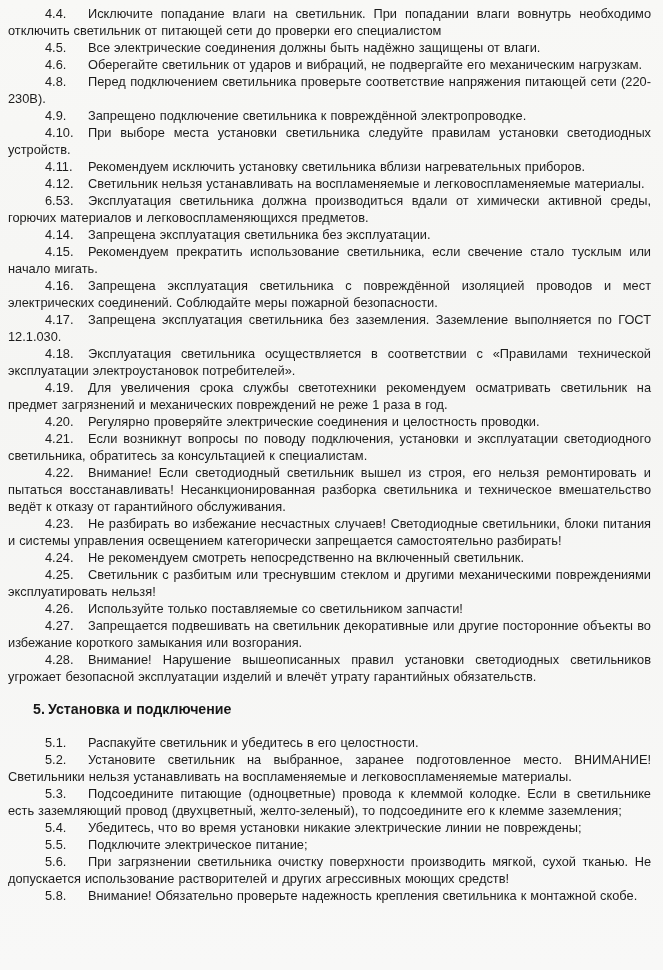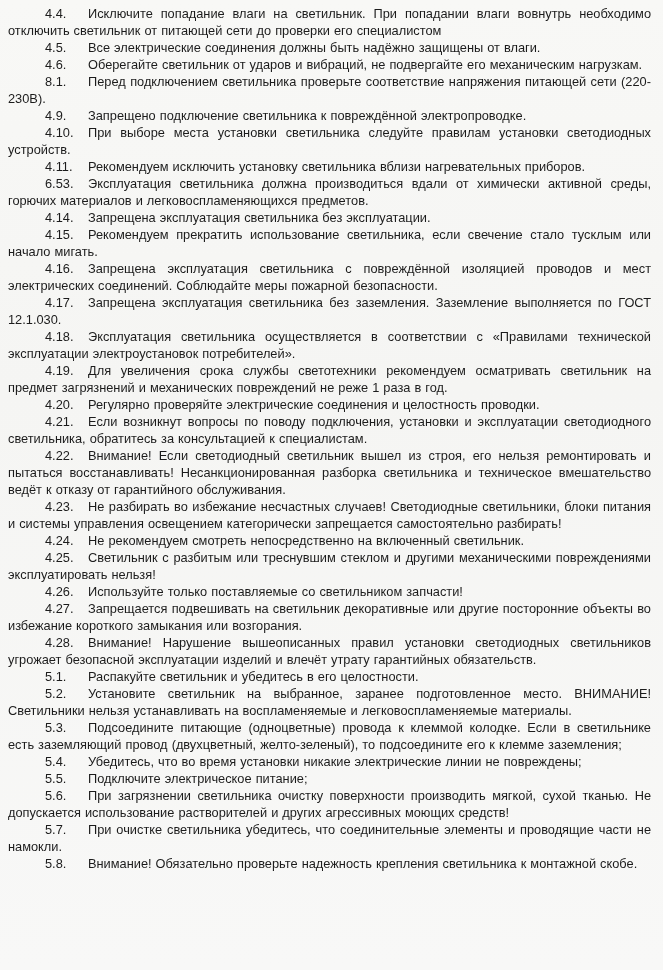--- a/index.html
+++ b/index.html
@@ -49,28 +49,29 @@
 
   <div class="items">
 
       <p class="item"><span class="num">4.4.</span><span>Исключите попадание влаги на светильник. При попадании влаги вовнутрь необходимо отключить светильник от питающей сети до проверки его специалистом</span></p>
 
       <p class="item"><span class="num">4.5.</span><span>Все электрические соединения должны быть надёжно защищены от влаги.</span></p>
 
       <p class="item"><span class="num">4.6.</span><span>Оберегайте светильник от ударов и вибраций, не подвергайте его механическим нагрузкам.</span></p>
 
 
-      <p class="item"><span class="num">8.1.</span><span>Перед подключением светильника проверьте соответствие напряжения питающей сети (220-230В).</span></p>
+      <p class="item"><span class="num">4.8.</span><span>Перед подключением светильника проверьте соответствие напряжения питающей сети (220-230В).</span></p>
 
       <p class="item"><span class="num">4.9.</span><span>Запрещено подключение светильника к повреждённой электропроводке.</span></p>
 
       <p class="item"><span class="num">4.10.</span><span>При выборе места установки светильника следуйте правилам установки светодиодных устройств.</span></p>
 
       <p class="item"><span class="num">4.11.</span><span>Рекомендуем исключить установку светильника вблизи нагревательных приборов.</span></p>
 
+      <p class="item"><span class="num">4.12.</span><span>Светильник нельзя устанавливать на воспламеняемые и легковоспламеняемые материалы.</span></p>
 
       <p class="item"><span class="num">6.53.</span><span>Эксплуатация светильника должна производиться вдали от химически активной среды, горючих материалов и легковоспламеняющихся предметов.</span></p>
 
       <p class="item"><span class="num">4.14.</span><span>Запрещена эксплуатация светильника без эксплуатации.</span></p>
 
       <p class="item"><span class="num">4.15.</span><span>Рекомендуем прекратить использование светильника, если свечение стало тусклым или начало мигать.</span></p>
 
       <p class="item"><span class="num">4.16.</span><span>Запрещена эксплуатация светильника с повреждённой изоляцией проводов и мест электрических соединений. Соблюдайте меры пожарной безопасности.</span></p>
 
       <p class="item"><span class="num">4.17.</span><span>Запрещена эксплуатация светильника без заземления. Заземление выполняется по ГОСТ 12.1.030.</span></p>
@@ -91,33 +92,33 @@
 
       <p class="item"><span class="num">4.25.</span><span>Светильник с разбитым или треснувшим стеклом и другими механическими повреждениями эксплуатировать нельзя!</span></p>
 
       <p class="item"><span class="num">4.26.</span><span>Используйте только поставляемые со светильником запчасти!</span></p>
 
       <p class="item"><span class="num">4.27.</span><span>Запрещается подвешивать на светильник декоративные или другие посторонние объекты во избежание короткого замыкания или возгорания.</span></p>
 
       <p class="item"><span class="num">4.28.</span><span>Внимание! Нарушение вышеописанных правил установки светодиодных светильников угрожает безопасной эксплуатации изделий и влечёт утрату гарантийных обязательств.</span></p>
     </div>
 
+  <h2 class="heading"><span class="hnum">5.</span><span>Установка и подключение</span></h2>
 
   <div class="items">
 
       <p class="item"><span class="num">5.1.</span><span>Распакуйте светильник и убедитесь в его целостности.</span></p>
 
       <p class="item"><span class="num">5.2.</span><span>Установите светильник на выбранное, заранее подготовленное место. ВНИМАНИЕ! Светильники нельзя устанавливать на воспламеняемые и легковоспламеняемые материалы.</span></p>
 
       <p class="item"><span class="num">5.3.</span><span>Подсоедините питающие (одноцветные) провода к клеммой колодке. Если в светильнике есть заземляющий провод (двухцветный, желто-зеленый), то подсоедините его к клемме заземления;</span></p>
 
       <p class="item"><span class="num">5.4.</span><span>Убедитесь, что во время установки никакие электрические линии не повреждены;</span></p>
 
       <p class="item"><span class="num">5.5.</span><span>Подключите электрическое питание;</span></p>
 
       <p class="item"><span class="num">5.6.</span><span>При загрязнении светильника очистку поверхности производить мягкой, сухой тканью. Не допускается использование растворителей и других агрессивных моющих средств!</span></p>
 
-      <p class="item"><span class="num">5.7.</span><span>При очистке светильника убедитесь, что соединительные элементы и проводящие части не намокли.</span></p>
 
       <p class="item"><span class="num">5.8.</span><span>Внимание! Обязательно проверьте надежность крепления светильника к монтажной скобе.</span></p>
     </div>
 
 </div>
 
 </body></html>

